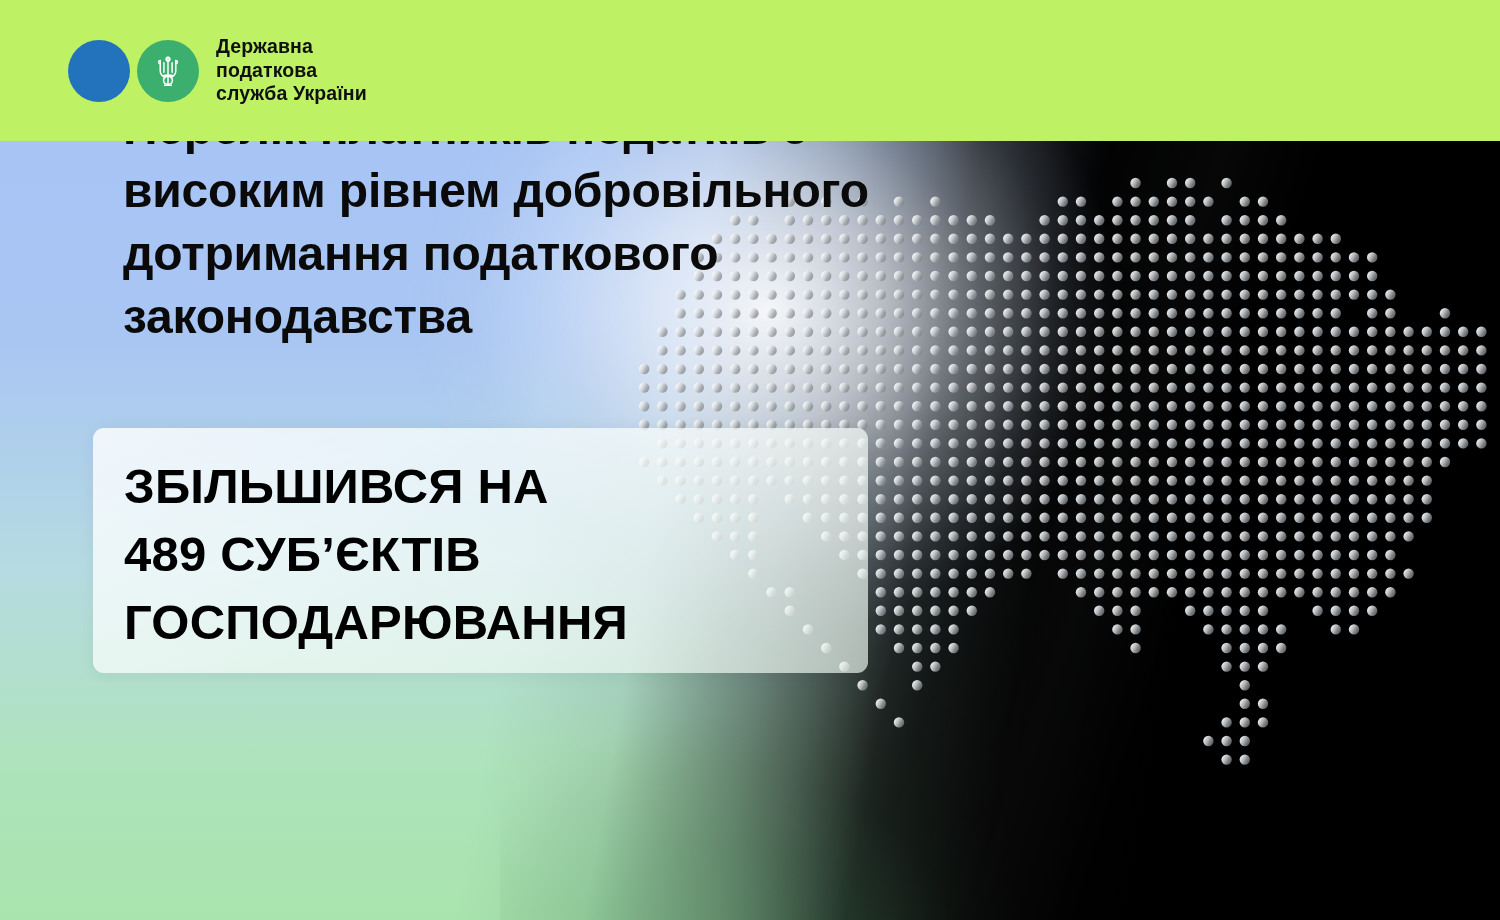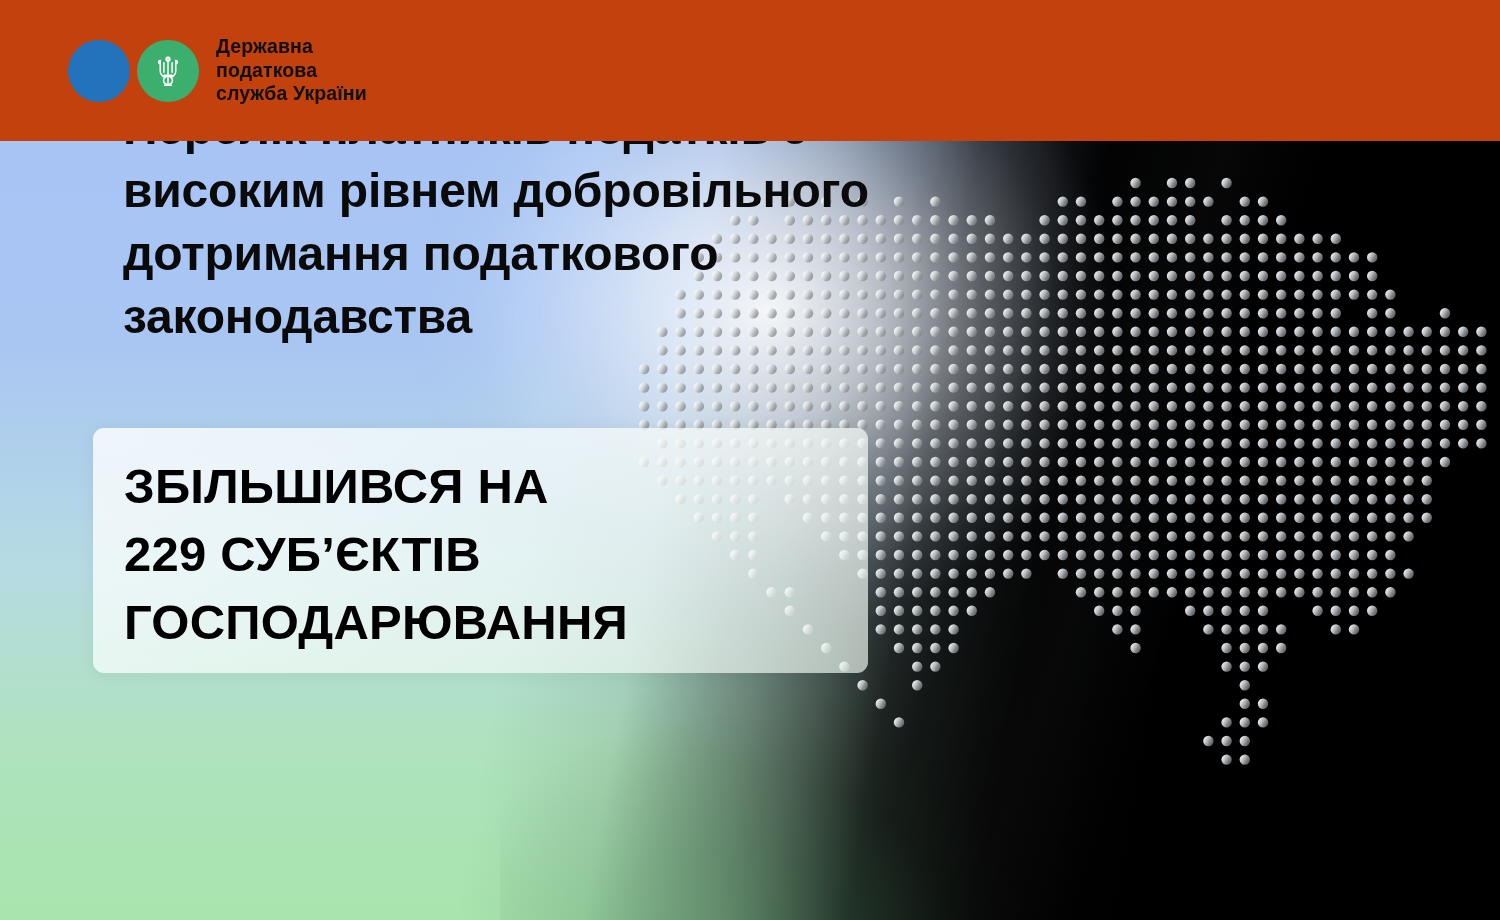--- a/index.html
+++ b/index.html
@@ -13,21 +13,21 @@
   .poster{
     position:relative;
     width:1500px;height:920px;
     overflow:hidden;
   }
 
   
   .header{
     position:absolute;left:0;top:0;
     width:1500px;height:141px;
-    background:#c2410c;
+    background:#bef264;
     display:flex;align-items:center;
     z-index:40;
   }
   .logo{
     display:flex;align-items:center;
     margin-left:68px;
   }
   .logo-marks{
     position:relative;
     width:135px;height:62px;
@@ -1135,16 +1135,16 @@
             <circle cx="632.8" cy="592.6" r="5.2"></circle>
           </g>
       </svg>
     </div>
   </div>
 
   <div class="headline">Перелік платників податків з високим рівнем добровільного дотримання податкового законодавства</div>
 
   <div class="highlight-card"></div>
   <div class="highlight-text">ЗБІЛЬШИВСЯ НА
-229 СУБ’ЄКТІВ
+489 СУБ’ЄКТІВ
 ГОСПОДАРЮВАННЯ</div>
 
 </div>
 
 </body></html>

